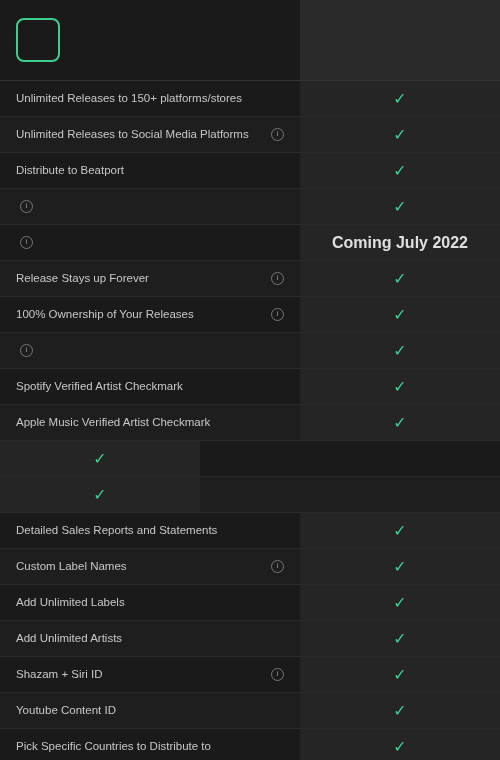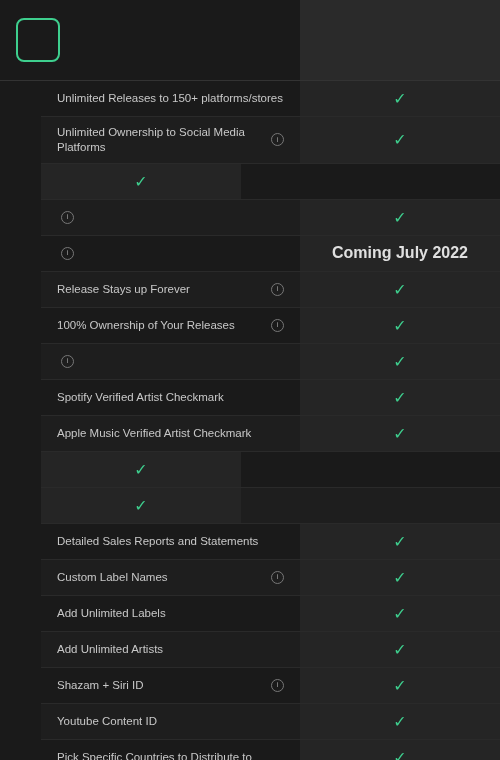--- a/index.html
+++ b/index.html
@@ -50,21 +50,20 @@
       color: #ffffff;
       font-size: 15px;
       font-weight: 700;
       text-align: center;
     }
     .feature-row {
       display: flex;
       flex-direction: row;
       border-bottom: 1px solid #2a2a2a;
       min-height: 36px;
-      margin-left: 41px;
     }
     .feature-row:nth-child(even) {
       background: #1e1e1e;
     }
     .feature-row:nth-child(odd) {
       background: #1a1a1a;
     }
     .feature-label-col {
       flex: 1;
       padding: 8px 16px;
@@ -133,28 +132,31 @@
       <div class="feature-row">
         <div class="feature-label-col">
           <span class="feature-label-text">Unlimited Releases to 150+ platforms/stores</span>
         </div>
         <div class="feature-value-col">
           <span class="checkmark">✓</span>
         </div>
       </div>
       <div class="feature-row">
         <div class="feature-label-col">
-          <span class="feature-label-text">Unlimited Ownership to Social Media Platforms</span>
-          <span class="info-icon">i</span>
-        </div>
-        <div class="feature-value-col">
-          <span class="checkmark">✓</span>
-        </div>
-      </div>
-      <div class="feature-row">
+          <span class="feature-label-text">Unlimited Releases to Social Media Platforms</span>
+          <span class="info-icon">i</span>
+        </div>
+        <div class="feature-value-col">
+          <span class="checkmark">✓</span>
+        </div>
+      </div>
+      <div class="feature-row">
+        <div class="feature-label-col">
+          <span class="feature-label-text">Distribute to Beatport</span>
+        </div>
         <div class="feature-value-col">
           <span class="checkmark">✓</span>
         </div>
       </div>
       <div class="feature-row">
         <div class="feature-label-col">
           <span class="info-icon">i</span>
         </div>
         <div class="feature-value-col">
           <span class="checkmark">✓</span>

